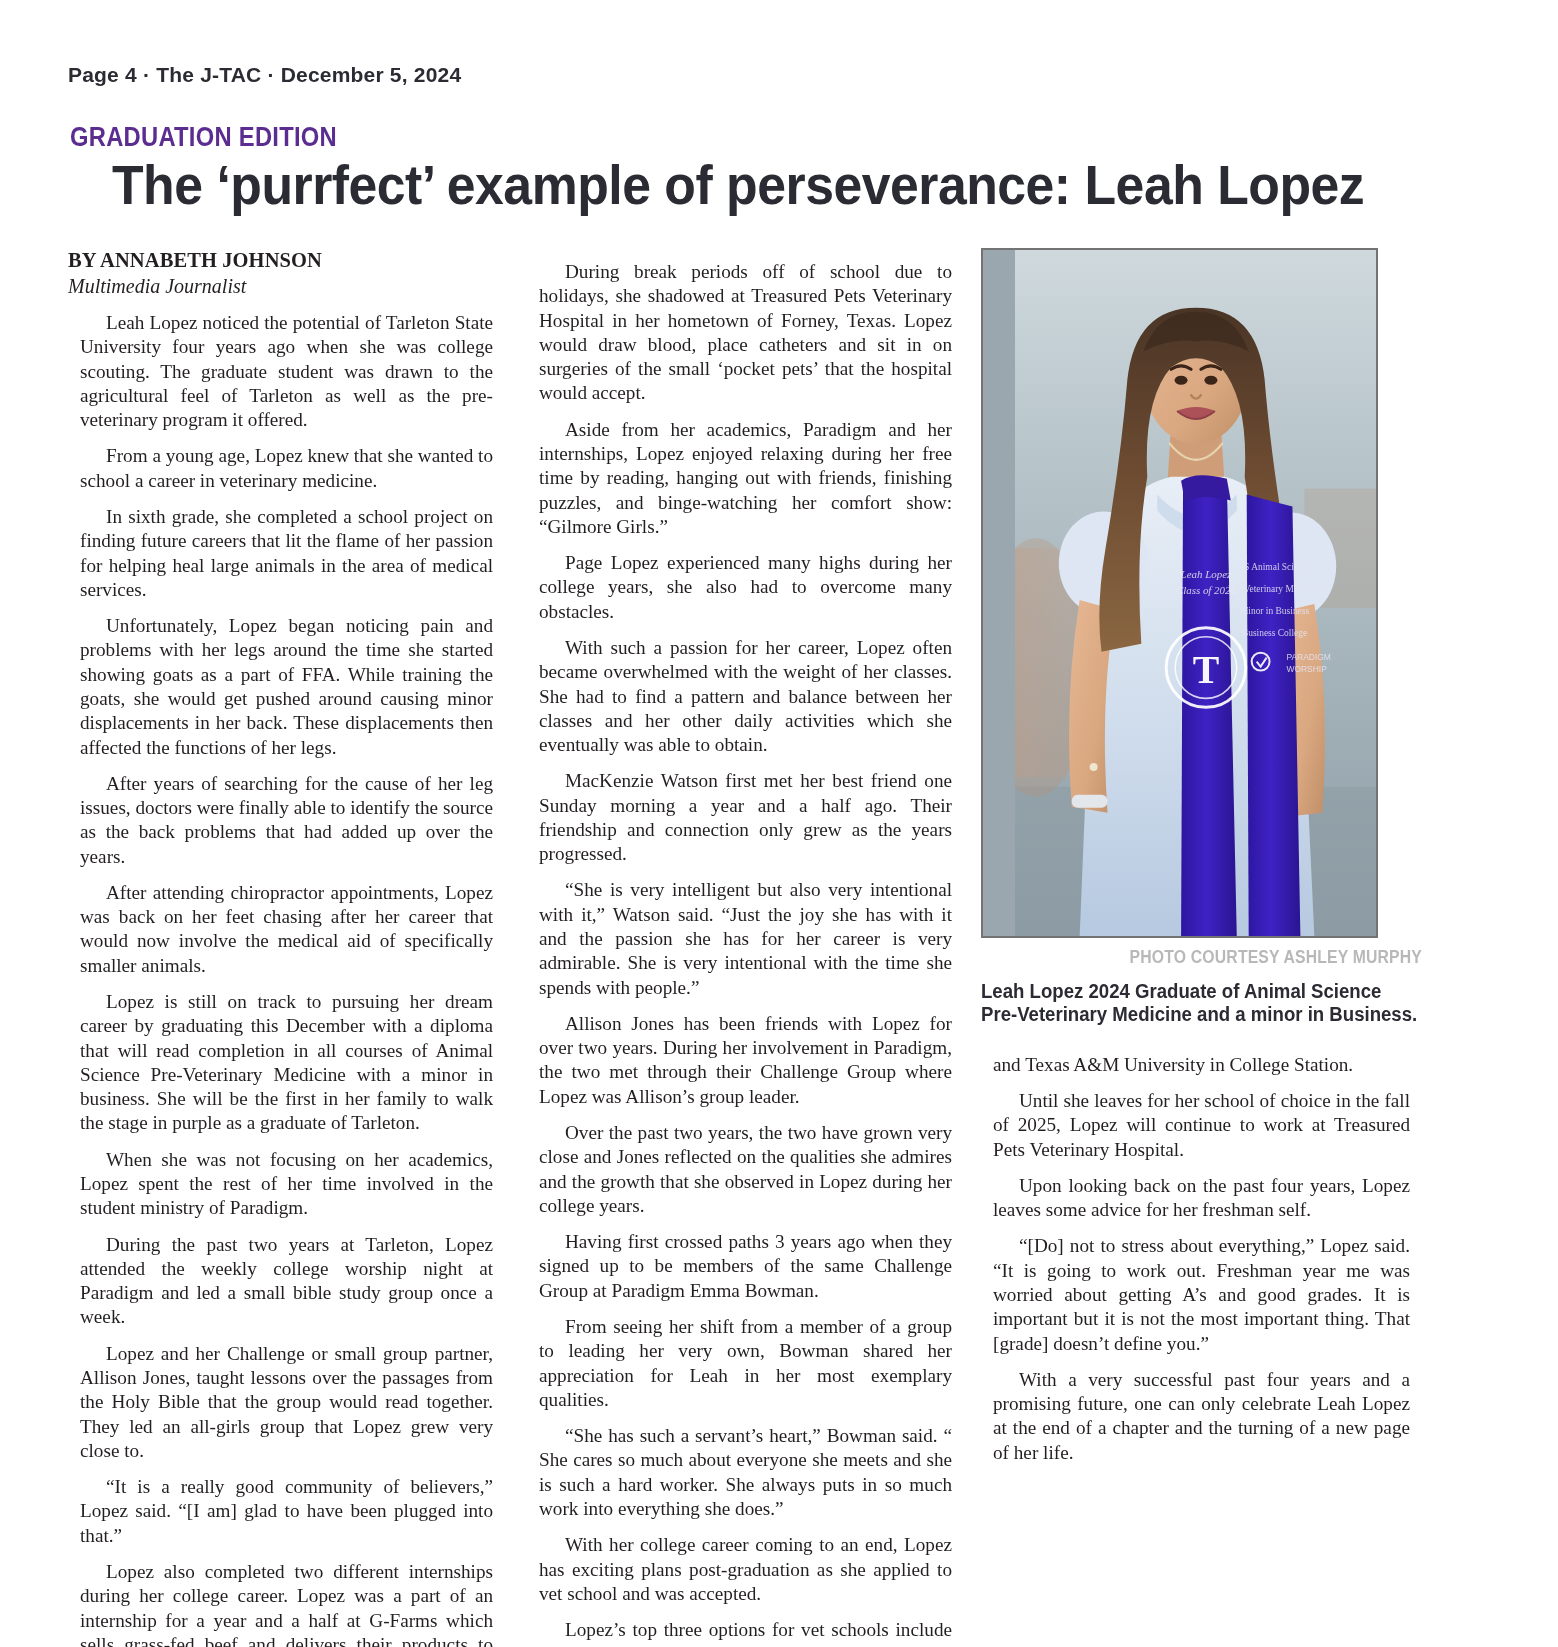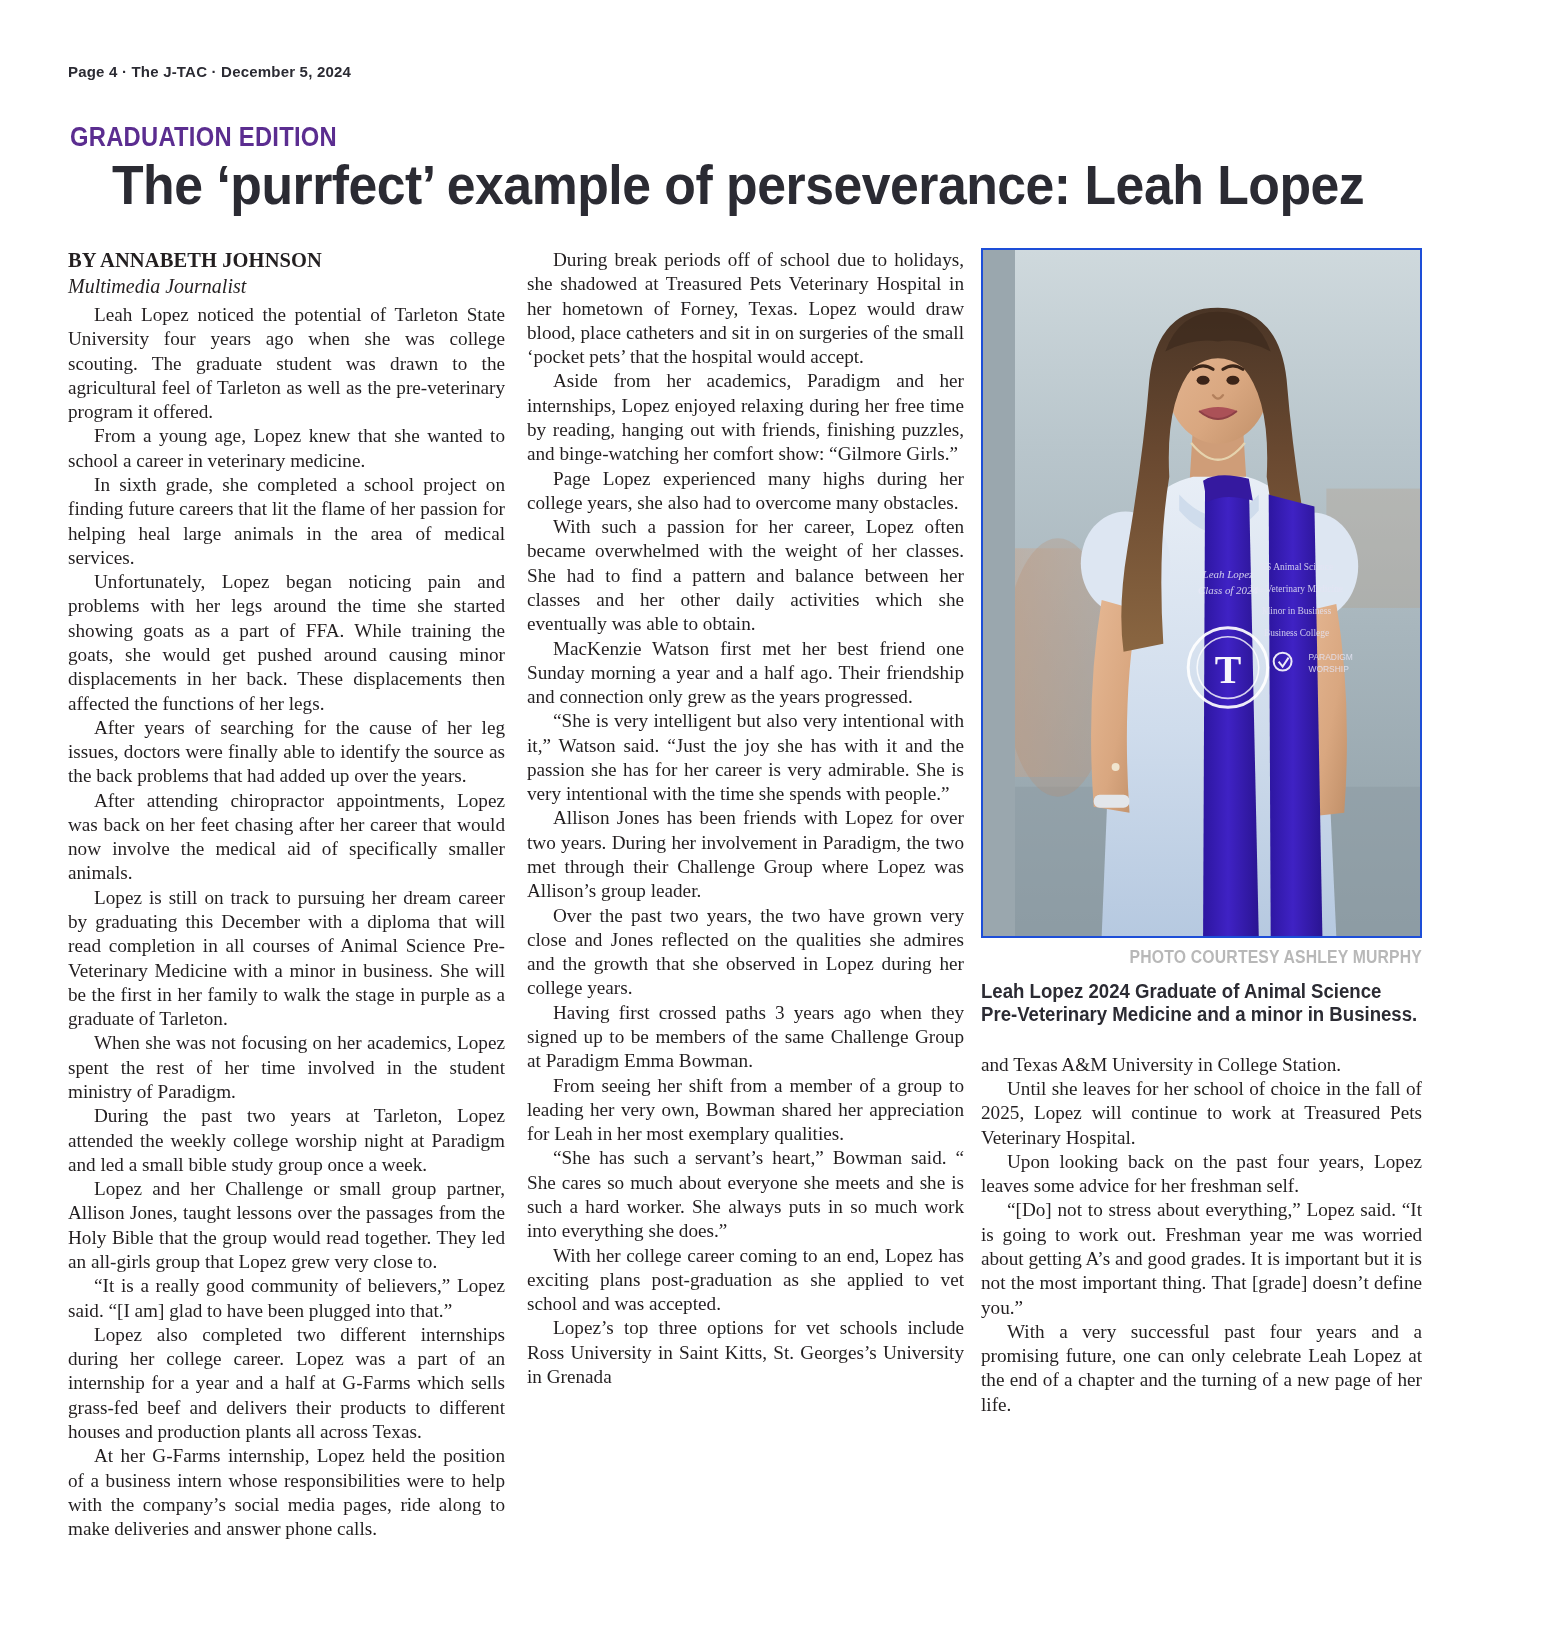--- a/index.html
+++ b/index.html
@@ -9,21 +9,21 @@
     font-family:"Liberation Serif", serif;
     color:#231f20;
     overflow:hidden;
   }
   .page{ position:relative; width:1558px; height:1647px; }
 
   
   .folio{
     position:absolute; left:68px; top:63px;
     font-family:"Liberation Sans", sans-serif;
-    font-weight:bold; font-size:15px; letter-spacing:.2px;
+    font-weight:bold; font-size:21px; letter-spacing:.2px;
     color:#2b2b33; white-space:nowrap;
   }
   .kicker{
     position:absolute; left:70px; top:122px;
     font-family:"Liberation Sans", sans-serif;
     font-weight:bold; font-size:27px;
     letter-spacing:.3px;
     color:#5b2d90;
     transform:scaleX(.88); transform-origin:left center;
     white-space:nowrap;
@@ -49,37 +49,37 @@
     letter-spacing:.1px;
     margin:0 0 0 0;
   }
   .byline-sub{
     font-family:"Liberation Serif", serif;
     font-style:italic; font-size:20px; line-height:1.3;
     margin:0 0 4px 0;
   }
 
   p.body{
-    margin:0;
+    margin:12px;
     font-size:19.2px;
     line-height:1.265;
     text-align:justify;
     text-indent:26px;
     hyphens:auto;
     font-family:Liberation Serif, serif;
     -webkit-hyphens:auto;
   }
   p.body.noind{ text-indent:0; }
 
   
   .photo-wrap{ position:relative; width:441px; }
   .photo{
     position:relative;
-    width:441px; height:690px;
-    border:2px solid #1d4ed8;
+    width:397px; height:690px;
+    border:2px solid #737373;
     box-sizing:border-box;
     overflow:hidden;
     background:#9aa7ae;
     padding-left:32px;
   }
   .photo svg{ display:block; width:100%; height:100%; }
   .photo-credit{
     text-align:right;
     font-family:"Liberation Sans", sans-serif;
     font-weight:bold; font-size:17.5px;

